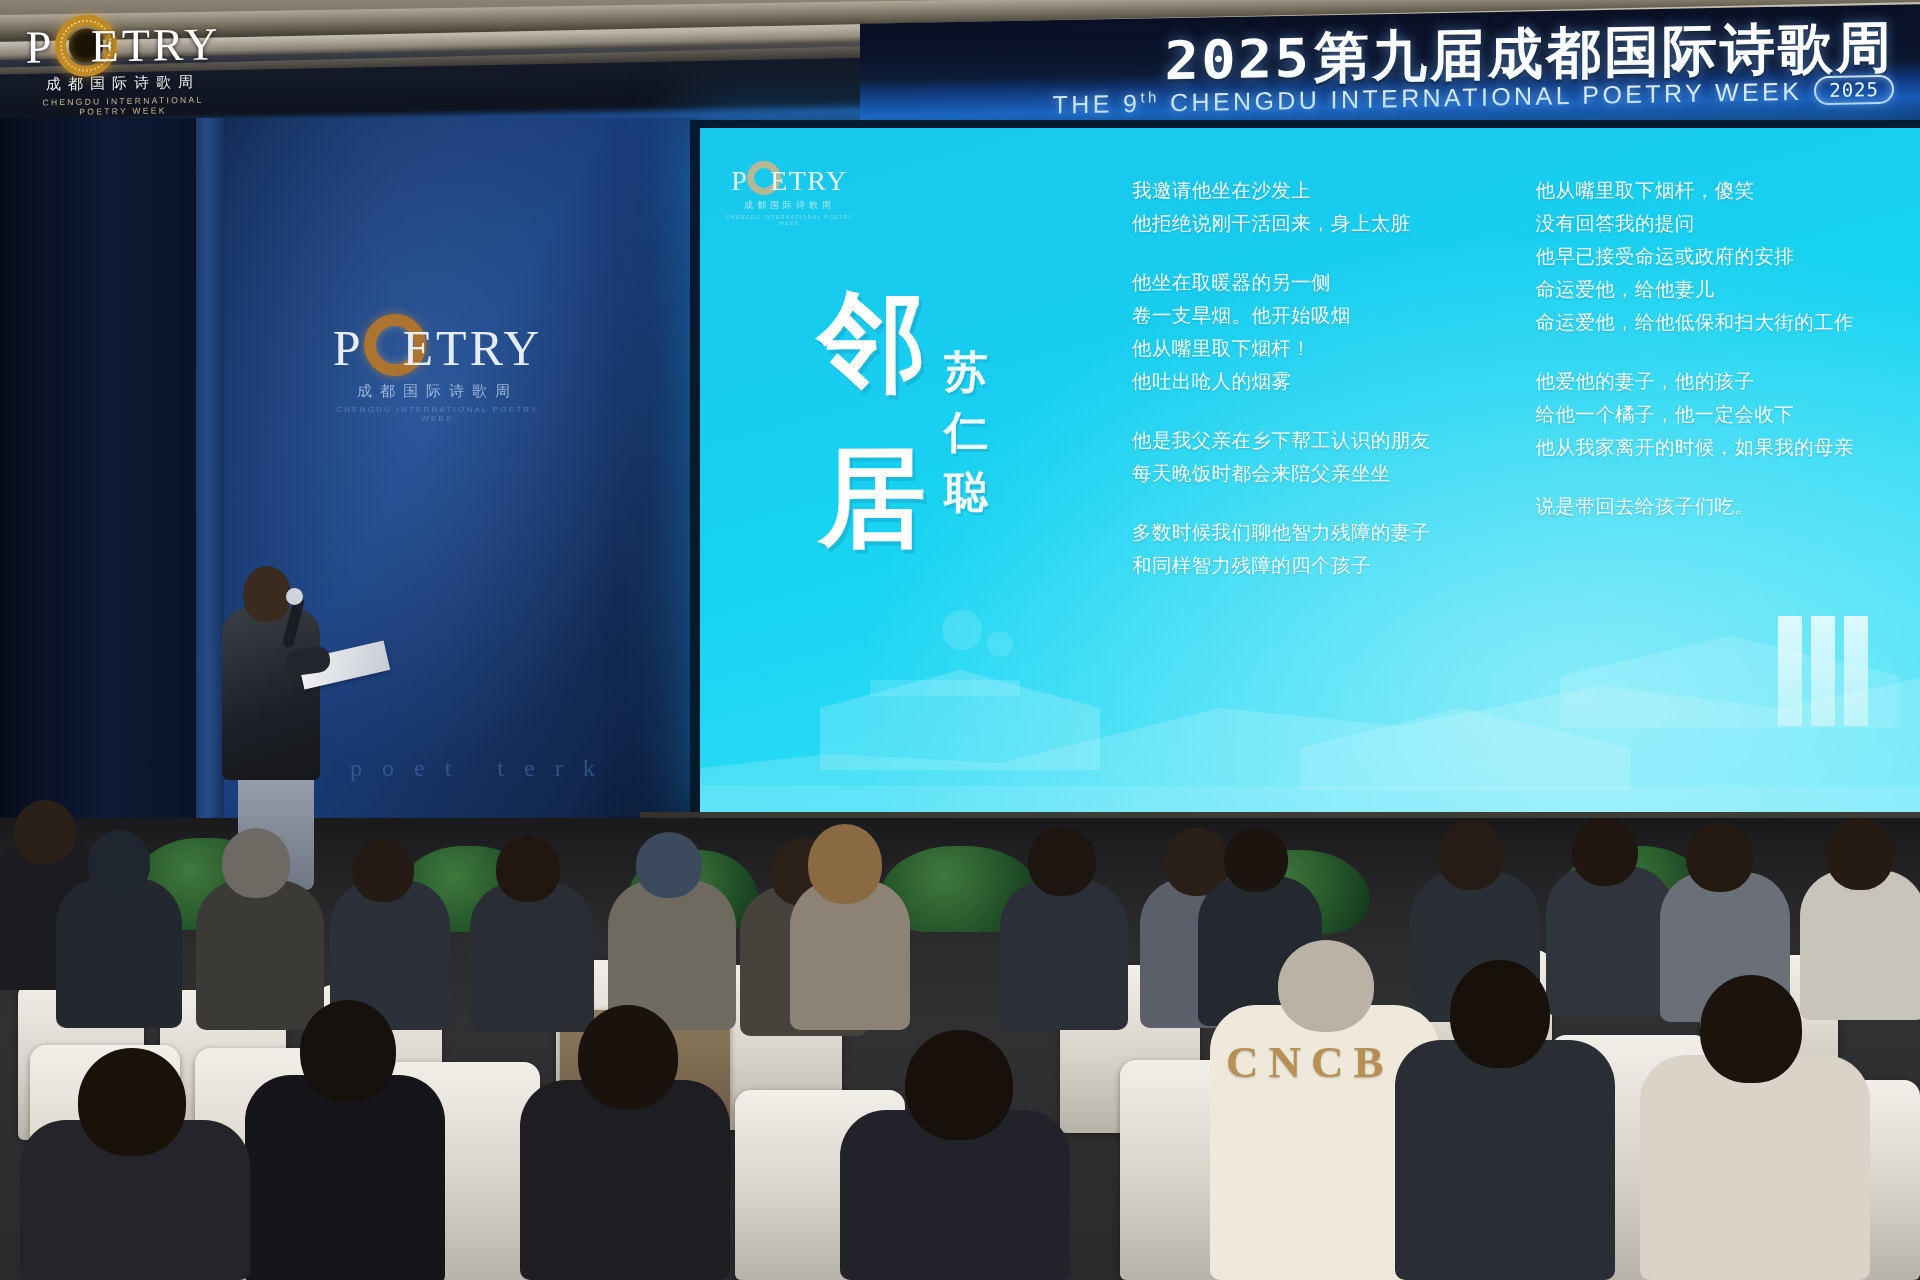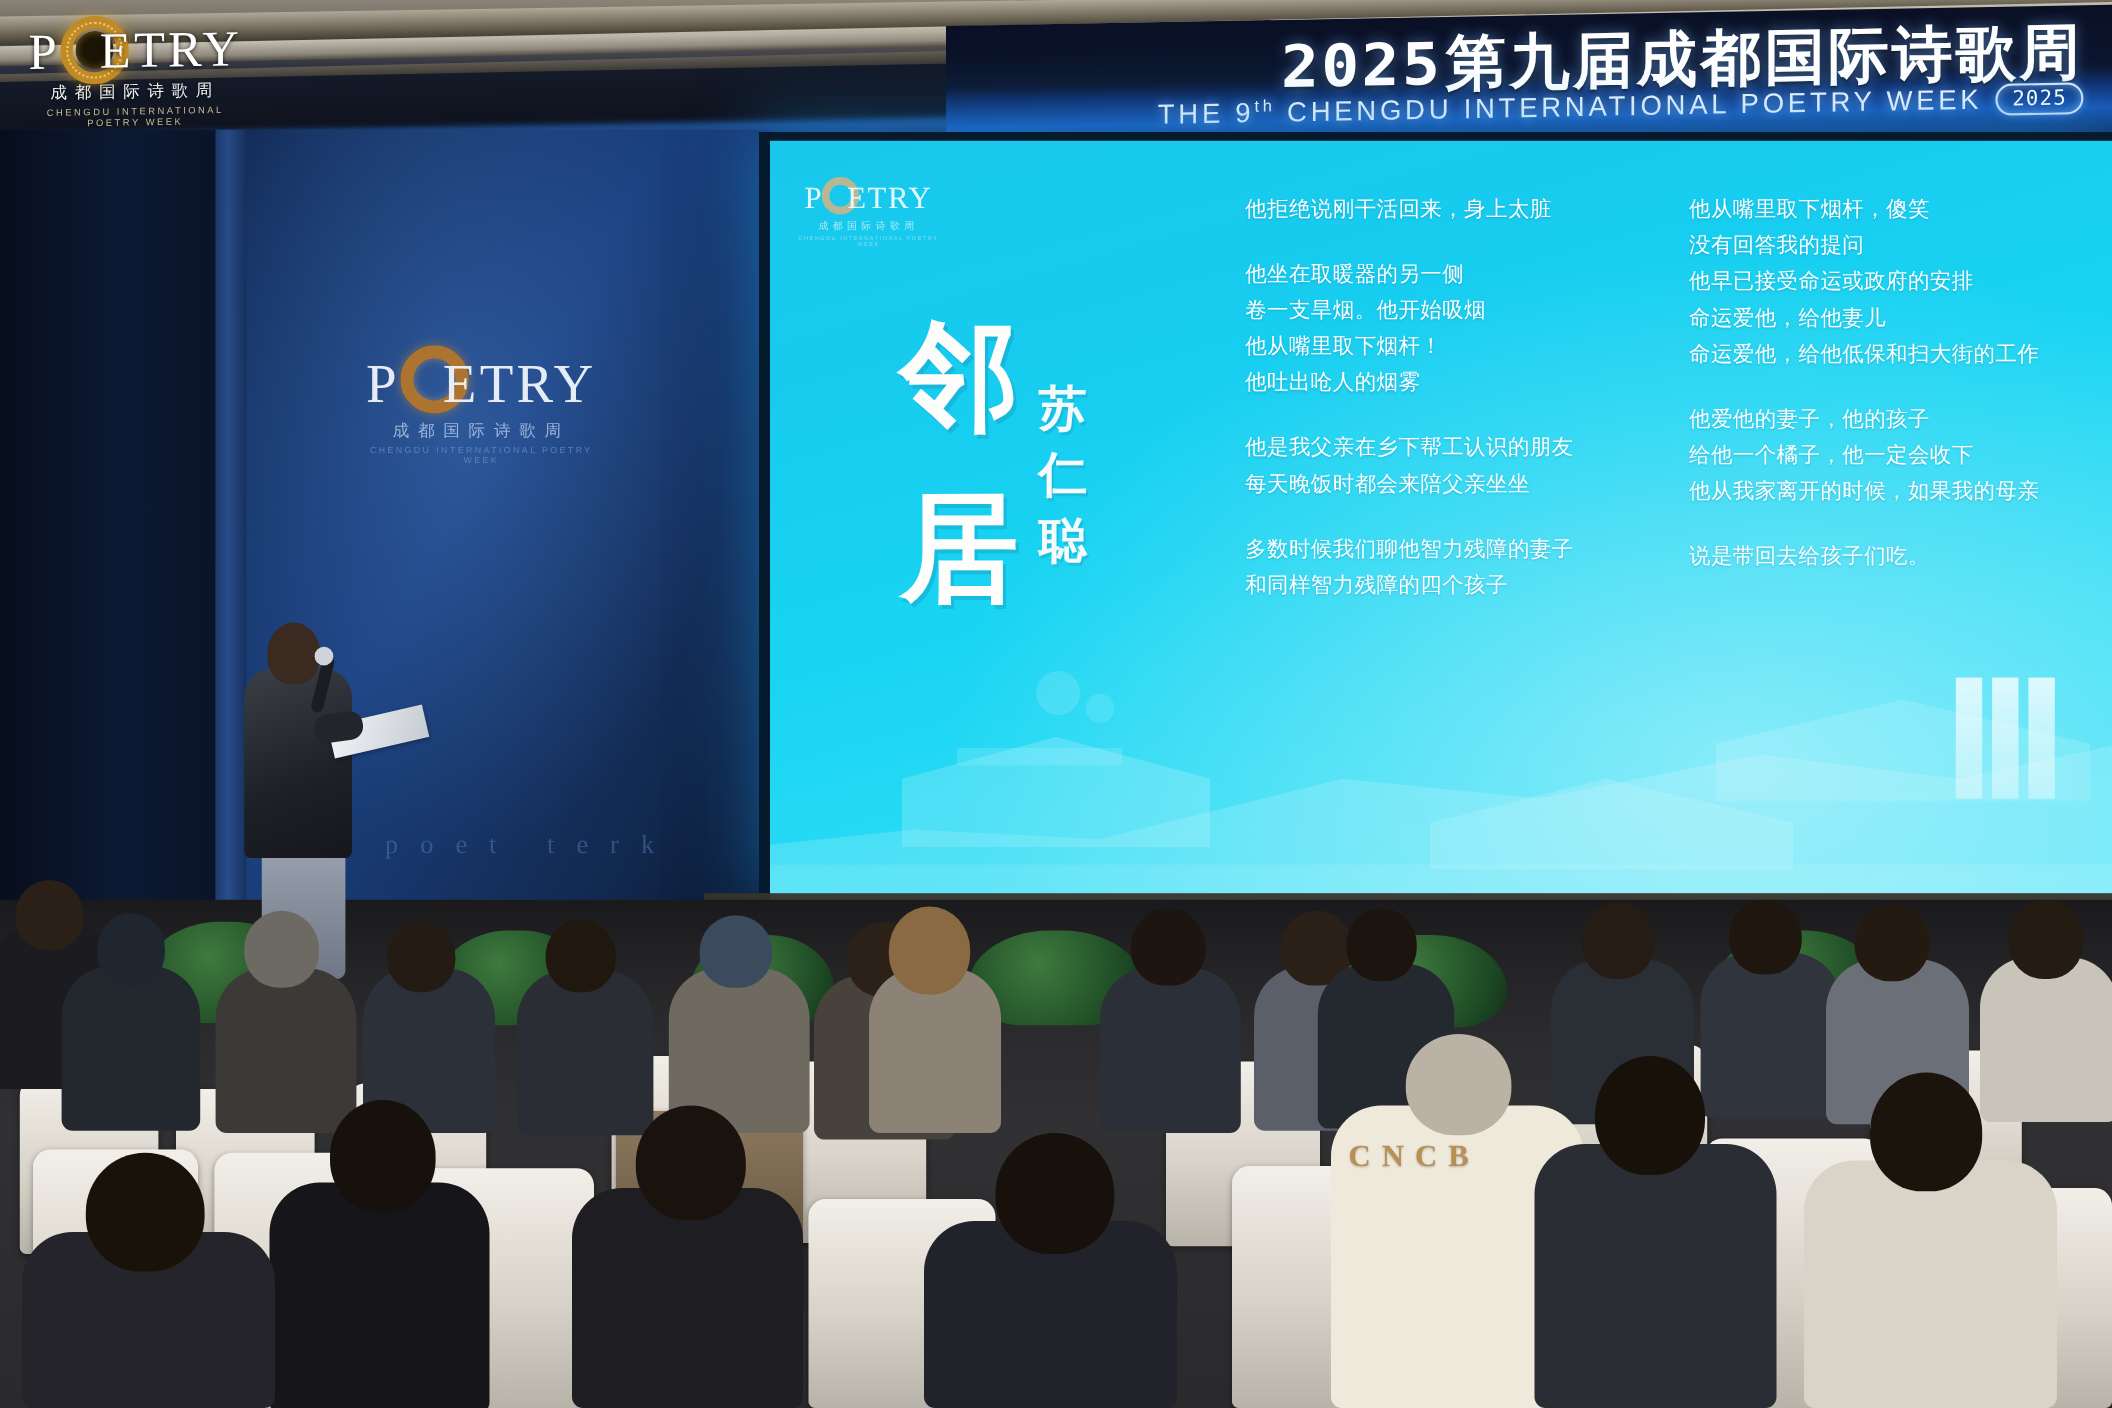--- a/index.html
+++ b/index.html
@@ -140,21 +140,21 @@
            background:radial-gradient(circle at 40% 35%, #3f7a3e, #1d4a24 70%, #123018); }
 
   
   .chair { position:absolute; border-radius:16px 16px 6px 6px;
            background:linear-gradient(180deg,#f2efe9,#d8d3c9 55%,#b8b3a8);
            box-shadow:0 2px 6px rgba(0,0,0,.38); }
   .person { position:absolute; }
   .head { position:absolute; border-radius:50% 50% 46% 46%; }
   .body { position:absolute; border-radius:46px 46px 10px 10px; }
   .cncb { position:absolute; color:#b89055; font-weight:700;
-          font-family:"Liberation Serif", serif; letter-spacing:10px; font-size:28px;
+          font-family:"Liberation Serif", serif; letter-spacing:10px; font-size:45px;
           text-shadow:0 1px 2px rgba(0,0,0,.25); }
 
   
   .spk-head { position:absolute; left:243px; top:566px; width:48px; height:56px;
               border-radius:50% 50% 44% 44%; background:#3a2a20; }
   .spk-face { position:absolute; left:258px; top:582px; width:30px; height:34px;
               border-radius:46%; background:#c9a183; }
   .spk-body { position:absolute; left:222px; top:608px; width:98px; height:172px;
               border-radius:26px 26px 6px 6px;
               background:linear-gradient(160deg,#3b3f46,#1d2026 60%,#15171c); }
@@ -267,20 +267,21 @@
       <div class="title-author">
         <span>苏</span>
         <span>仁</span>
         <span>聪</span>
       </div>
     </div>
 
     <div class="poem">
       <div class="poem-col">
         <div class="stanza">
+          <p>我邀请他坐在沙发上</p>
           <p>他拒绝说刚干活回来，身上太脏</p>
         </div>
         <div class="stanza">
           <p>他坐在取暖器的另一侧</p>
           <p>卷一支旱烟。他开始吸烟</p>
           <p>他从嘴里取下烟杆！</p>
           <p>他吐出呛人的烟雾</p>
         </div>
         <div class="stanza">
           <p>他是我父亲在乡下帮工认识的朋友</p>

